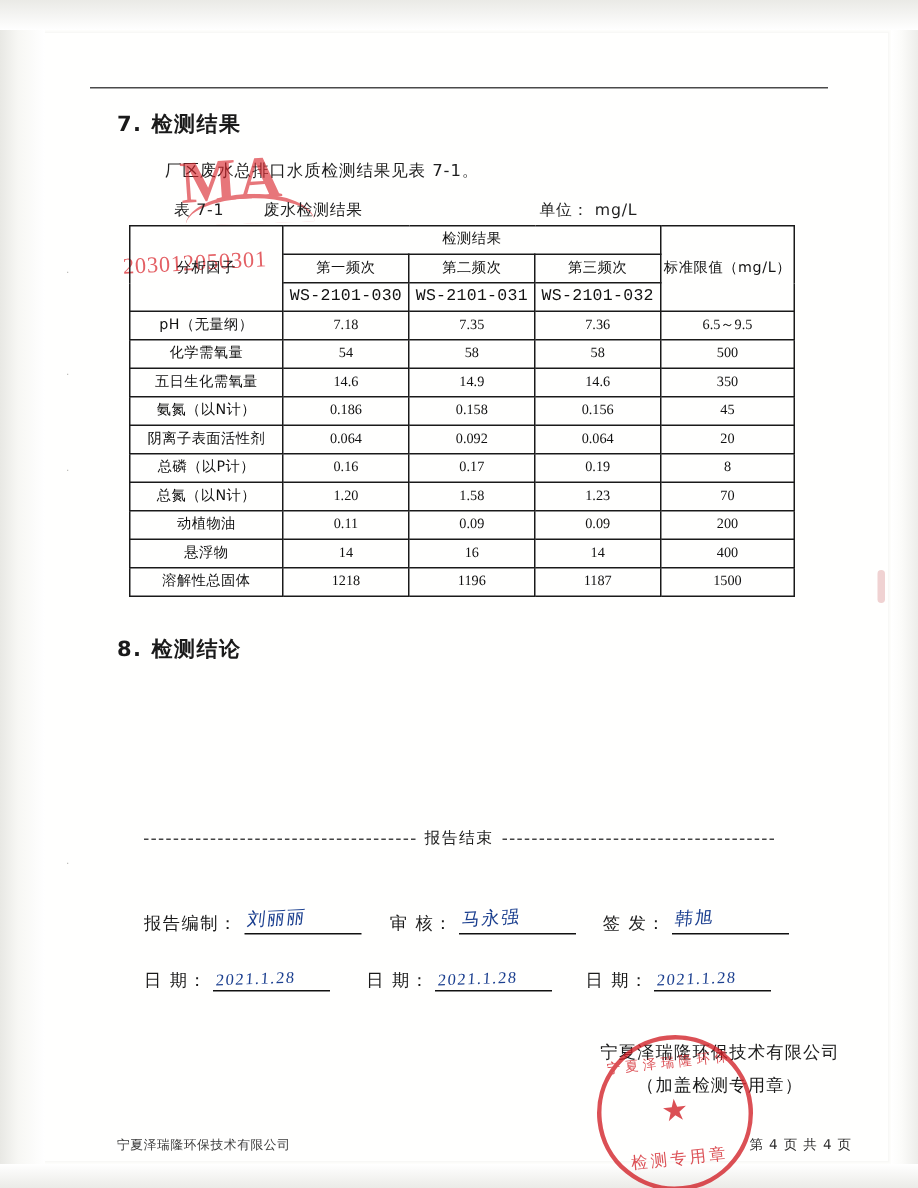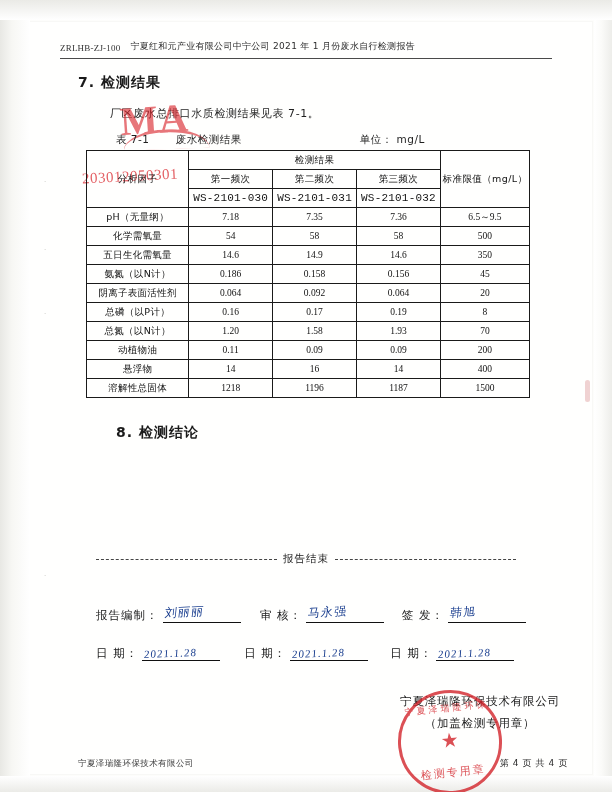--- a/index.html
+++ b/index.html
@@ -66,21 +66,21 @@
 
   
   .sec-head {
     position: absolute;
     font-weight: bold;
     font-size: 14px;
     color: #1a1a1a;
     letter-spacing: 1px;
   }
   #sec7 { left: 78px; top: 74px; }
-  #sec8 { left: 78px; top: 424px; margin-left: 38px; }
+  #sec8 { left: 78px; top: 424px; }
 
   .para {
     position: absolute;
     font-size: 11px;
     color: #1f1f1f;
     letter-spacing: 0.6px;
     line-height: 21px;
   }
   #intro { left: 110px; top: 103px; }
 
@@ -283,24 +283,20 @@
 <body>
 
 <div id="page">
 
   <div class="paper"></div>
   <div class="edge-shade-left"></div>
   <div class="edge-shade-right"></div>
   <div class="edge-shade-top"></div>
   <div class="edge-shade-bottom"></div>
 
-  <div class="header">
-    <span class="header-code">ZRLHB-ZJ-100</span>
-    <span class="header-title">宁夏红和元产业有限公司中宁公司 2021 年 1 月份废水自行检测报告</span>
-  </div>
   <div class="header-rule"></div>
 
   <div class="sec-head" id="sec7">7. 检测结果</div>
   <div class="para" id="intro">厂区废水总排口水质检测结果见表 7-1。</div>
 
   <div class="ma-mark">
     <span>MA</span>
     <span class="ma-arc"></span>
   </div>
   <div class="cma-no">203012050301</div>
@@ -368,21 +364,21 @@
           <td class="col-factor cjk">总磷（以P计）</td>
           <td class="col-f num">0.16</td>
           <td class="col-f num">0.17</td>
           <td class="col-f num">0.19</td>
           <td class="col-std num">8</td>
         </tr>
         <tr>
           <td class="col-factor cjk">总氮（以N计）</td>
           <td class="col-f num">1.20</td>
           <td class="col-f num">1.58</td>
-          <td class="col-f num">1.93</td>
+          <td class="col-f num">1.23</td>
           <td class="col-std num">70</td>
         </tr>
         <tr>
           <td class="col-factor cjk">动植物油</td>
           <td class="col-f num">0.11</td>
           <td class="col-f num">0.09</td>
           <td class="col-f num">0.09</td>
           <td class="col-std num">200</td>
         </tr>
         <tr>

